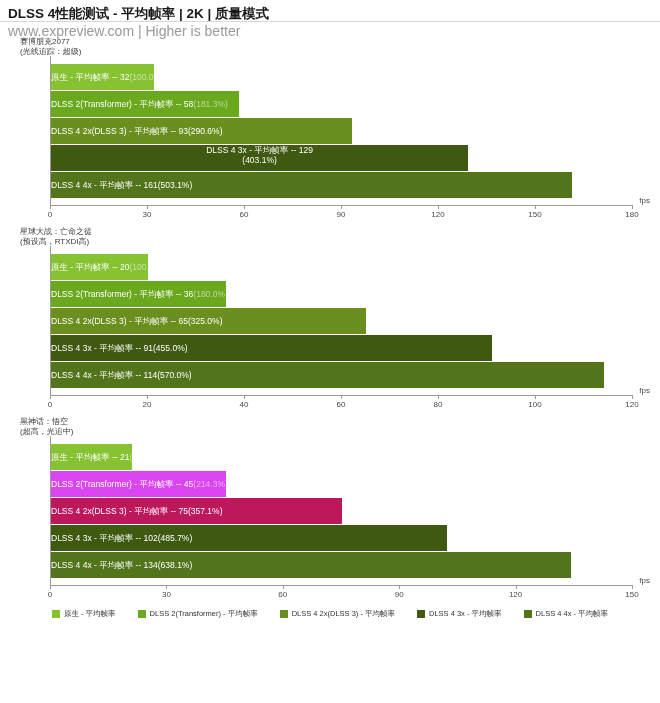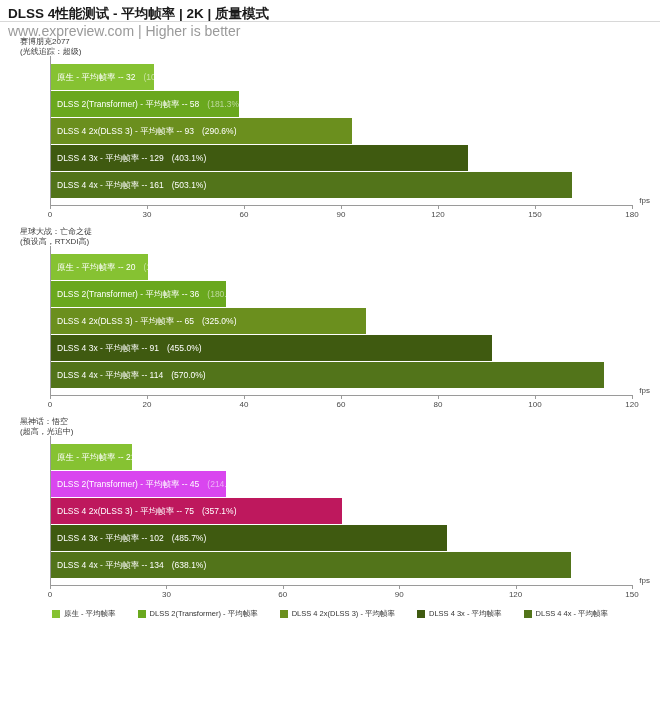--- a/index.html
+++ b/index.html
@@ -37,24 +37,23 @@
     position: relative;
     margin-left: 50px;
     margin-right: 10px;
     border-left: 1px solid #9a9a9a;
   }
   .bars { position: relative; padding: 8px 0 6px 0; }
   .bar-row { position: relative; height: 26px; margin-bottom: 1px; }
   .bar {
     position: absolute; left: 0; top: 0; height: 26px;
     display: flex; align-items: center;
-    padding-left: 6px;
+    padding-left: 0;
     white-space: nowrap;
     overflow: visible;
-    gap: 8px;
   }
   .bar-label {
     font-size: 8.5px; color: #ffffff; line-height: 10px;
   }
   .bar-pct { color: rgba(255,255,255,0.55); }
   .bar-pct.dark { color: #ffffff; }
 
   
   .axis { position: relative; height: 22px; margin-left: 50px; margin-right: 10px; }
   .axis-line {
@@ -114,21 +113,21 @@
                 <span class="bar-label bar-pct">(181.3%)</span>
               </div>
             </div>
             <div class="bar-row">
               <div class="bar" style="background: rgb(107, 143, 30); width: 300.7px;">
                 <span class="bar-label">DLSS 4 2x(DLSS 3) - 平均帧率  --  93 </span>
                 <span class="bar-label bar-pct dark">(290.6%)</span>
               </div>
             </div>
             <div class="bar-row">
-              <div class="bar" style="background: rgb(63, 90, 16); width: 417.1px;">
+              <div class="bar" style="background: rgb(63, 90, 16); width: 417.1px; flex-direction: column;">
                 <span class="bar-label">DLSS 4 3x - 平均帧率  --  129 </span>
                 <span class="bar-label bar-pct dark">(403.1%)</span>
               </div>
             </div>
             <div class="bar-row">
               <div class="bar" style="background: rgb(82, 116, 26); width: 520.567px;">
                 <span class="bar-label">DLSS 4 4x - 平均帧率  --  161 </span>
                 <span class="bar-label bar-pct dark">(503.1%)</span>
               </div>
             </div>

